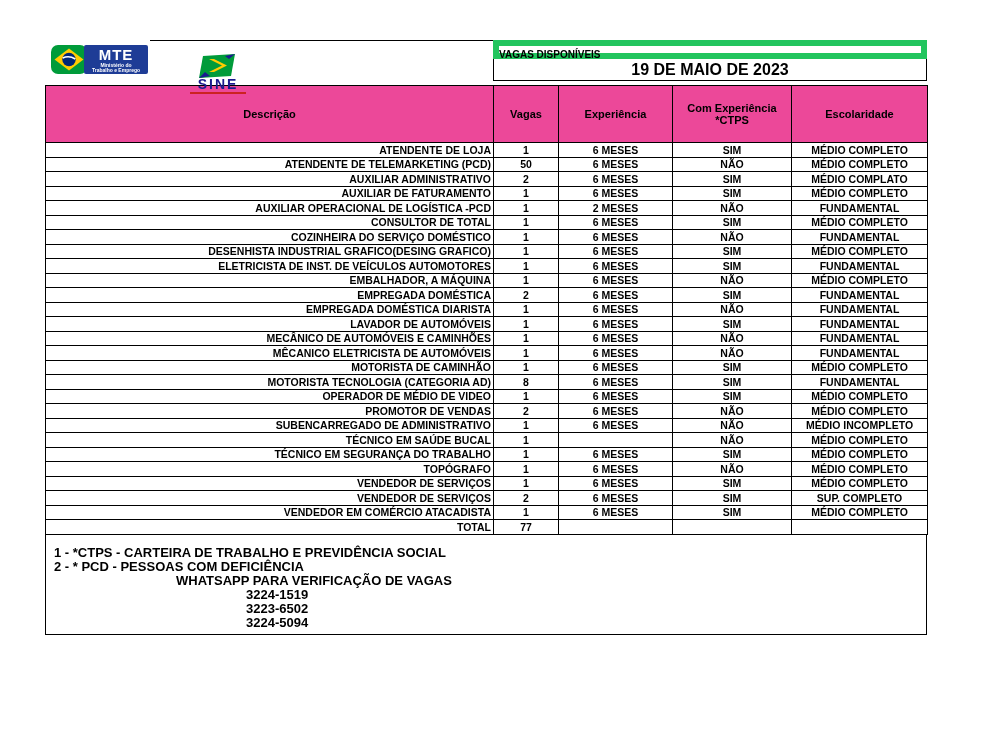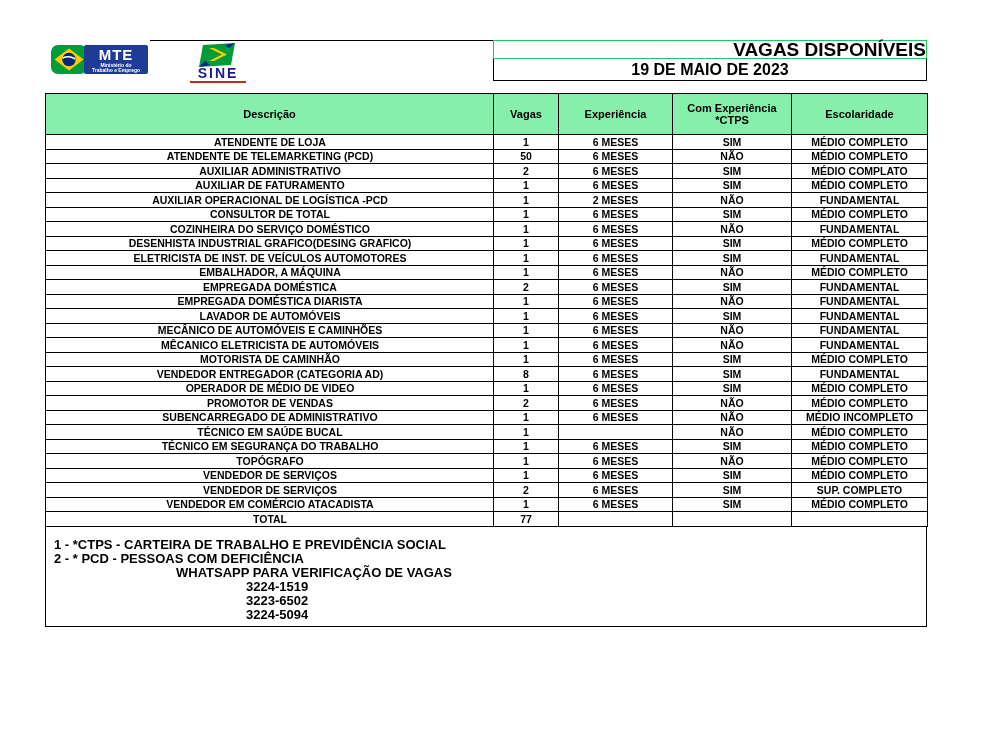--- a/index.html
+++ b/index.html
@@ -8,65 +8,65 @@
     width: 984px; height: 739px;
     background: #ffffff;
     font-family: "Liberation Sans", sans-serif;
     font-weight: bold;
     color: #000;
     overflow: hidden;
   }
   .doc { position: absolute; left: 45px; top: 40px; width: 882px; }
 
   
-  .logo-row { position: relative; height: 53px; }
+  .logo-row { position: relative; height: 45px; }
   .top-line { position: absolute; top: 0; left: 105px; right: 0; height: 1px; background: #000; }
 
   .mte-logo { position: absolute; left: 5px; top: 4px; display: flex; align-items: center; }
   .mte-flag { width: 38px; height: 31px; display: block; }
   .mte-box {
     width: 64px; height: 29px; margin-left: -4px;
     background: #1e3c96; border-radius: 2px;
     color: #fff; text-align: center; line-height: 1;
     display: flex; flex-direction: column; justify-content: center;
   }
   .mte-acronym { font-size: 15px; letter-spacing: 1px; }
   .mte-sub { font-size: 5px; margin-top: 1px; white-space: pre-line; }
 
-  .sine-logo { position: absolute; left: 142px; top: 3px; width: 62px; text-align: center; }
+  .sine-logo { position: absolute; left: 142px; top: 14px; width: 62px; text-align: center; }
   .sine-flag { display: block; margin: 0 auto; width: 40px; height: 24px; }
   .sine-name { font-size: 14px; letter-spacing: 2px; color: #1b1b8f; line-height: 13px; }
   .sine-bar { height: 2px; width: 56px; margin: 1px auto 0 auto; background: #cc2222; }
 
   .titlebox { position: absolute; top: 0; right: 0; width: 434px; box-sizing: border-box; }
   .title-cell {
-    box-sizing: border-box; border: 1px solid #22c55e;
-    height: 19px; line-height: 17px; text-align: right; font-size: 19px;
+    box-sizing: border-box; border: 6px solid #22c55e;
+    height: 19px; line-height: 17px; text-align: left; font-size: 10px;
   }
   .date-cell {
     box-sizing: border-box; border: 1px solid #000; border-top: none;
     height: 22px; line-height: 21px; text-align: center; font-size: 16px;
   }
 
   
   table.vacancies { border-collapse: collapse; table-layout: fixed; width: 882px; }
   .vacancies th {
-    background: #86efac;
+    background: #ec4899;
     border: 1px solid #000;
     font-size: 11px; font-weight: bold;
     height: 40px; vertical-align: middle; 
-    white-space: pre-line; padding: 0;
+    white-space: pre-line; padding: 8px;
   }
   .vacancies td {
     border: 1px solid #000;
     font-size: 10.5px; font-weight: bold;
     height: 13.5px; line-height: 12px;
     padding: 0 2px; overflow: hidden; white-space: nowrap;
   }
-  td.c-desc { text-align: center; padding-left: 3px; margin-top: 16px; }
+  td.c-desc { text-align: right; padding-left: 3px; margin-top: 16px; }
   td.c-mid  { text-align: center; }
 
   
   .notes {
     box-sizing: border-box;
     border: 1px solid #000; border-top: none;
     height: 100px; padding-top: 11px;
     font-size: 13px; line-height: 14px;
   }
   .note-line { padding-left: 8px; }
@@ -238,21 +238,21 @@
             <td class="c-mid">FUNDAMENTAL</td>
           </tr>
           <tr>
             <td class="c-desc">MOTORISTA DE CAMINHÃO</td>
             <td class="c-mid">1</td>
             <td class="c-mid">6 MESES</td>
             <td class="c-mid">SIM</td>
             <td class="c-mid">MÉDIO COMPLETO</td>
           </tr>
           <tr>
-            <td class="c-desc">VENDEDOR ENTREGADOR (CATEGORIA AD)</td>
+            <td class="c-desc">MOTORISTA TECNOLOGIA (CATEGORIA AD)</td>
             <td class="c-mid">8</td>
             <td class="c-mid">6 MESES</td>
             <td class="c-mid">SIM</td>
             <td class="c-mid">FUNDAMENTAL</td>
           </tr>
           <tr>
             <td class="c-desc">OPERADOR DE MÉDIO DE VIDEO</td>
             <td class="c-mid">1</td>
             <td class="c-mid">6 MESES</td>
             <td class="c-mid">SIM</td>

